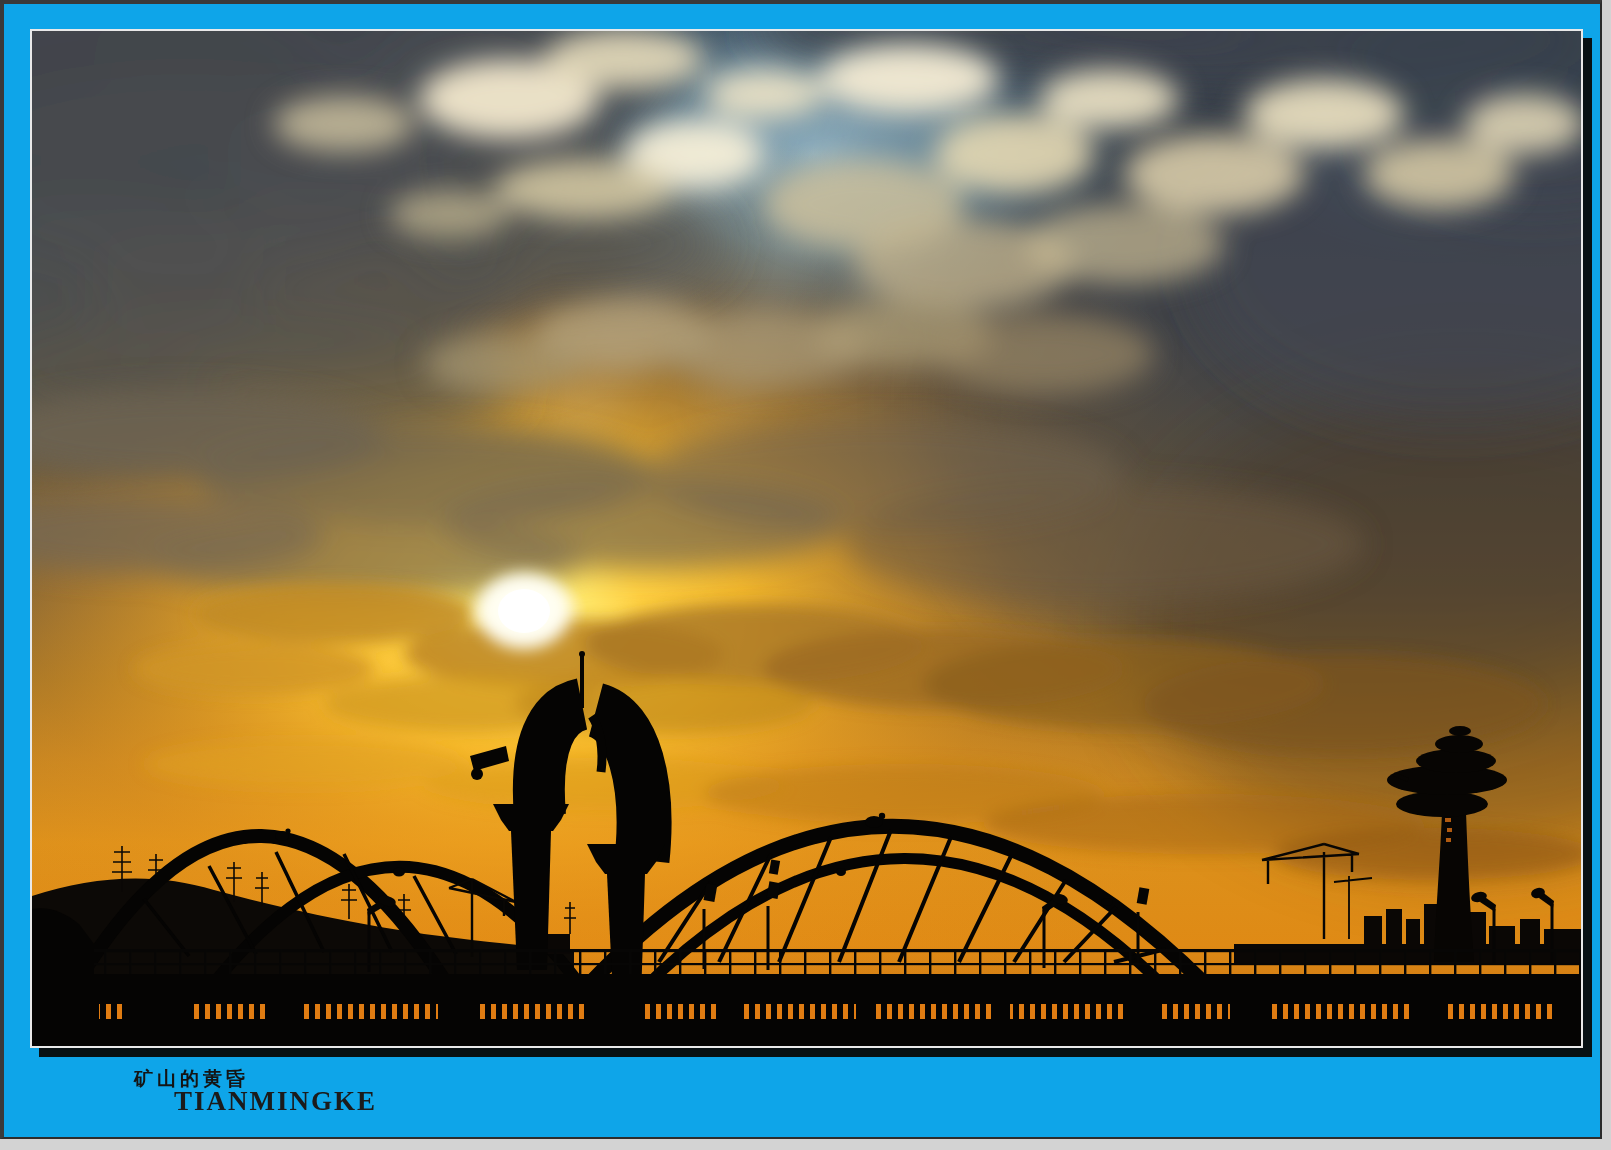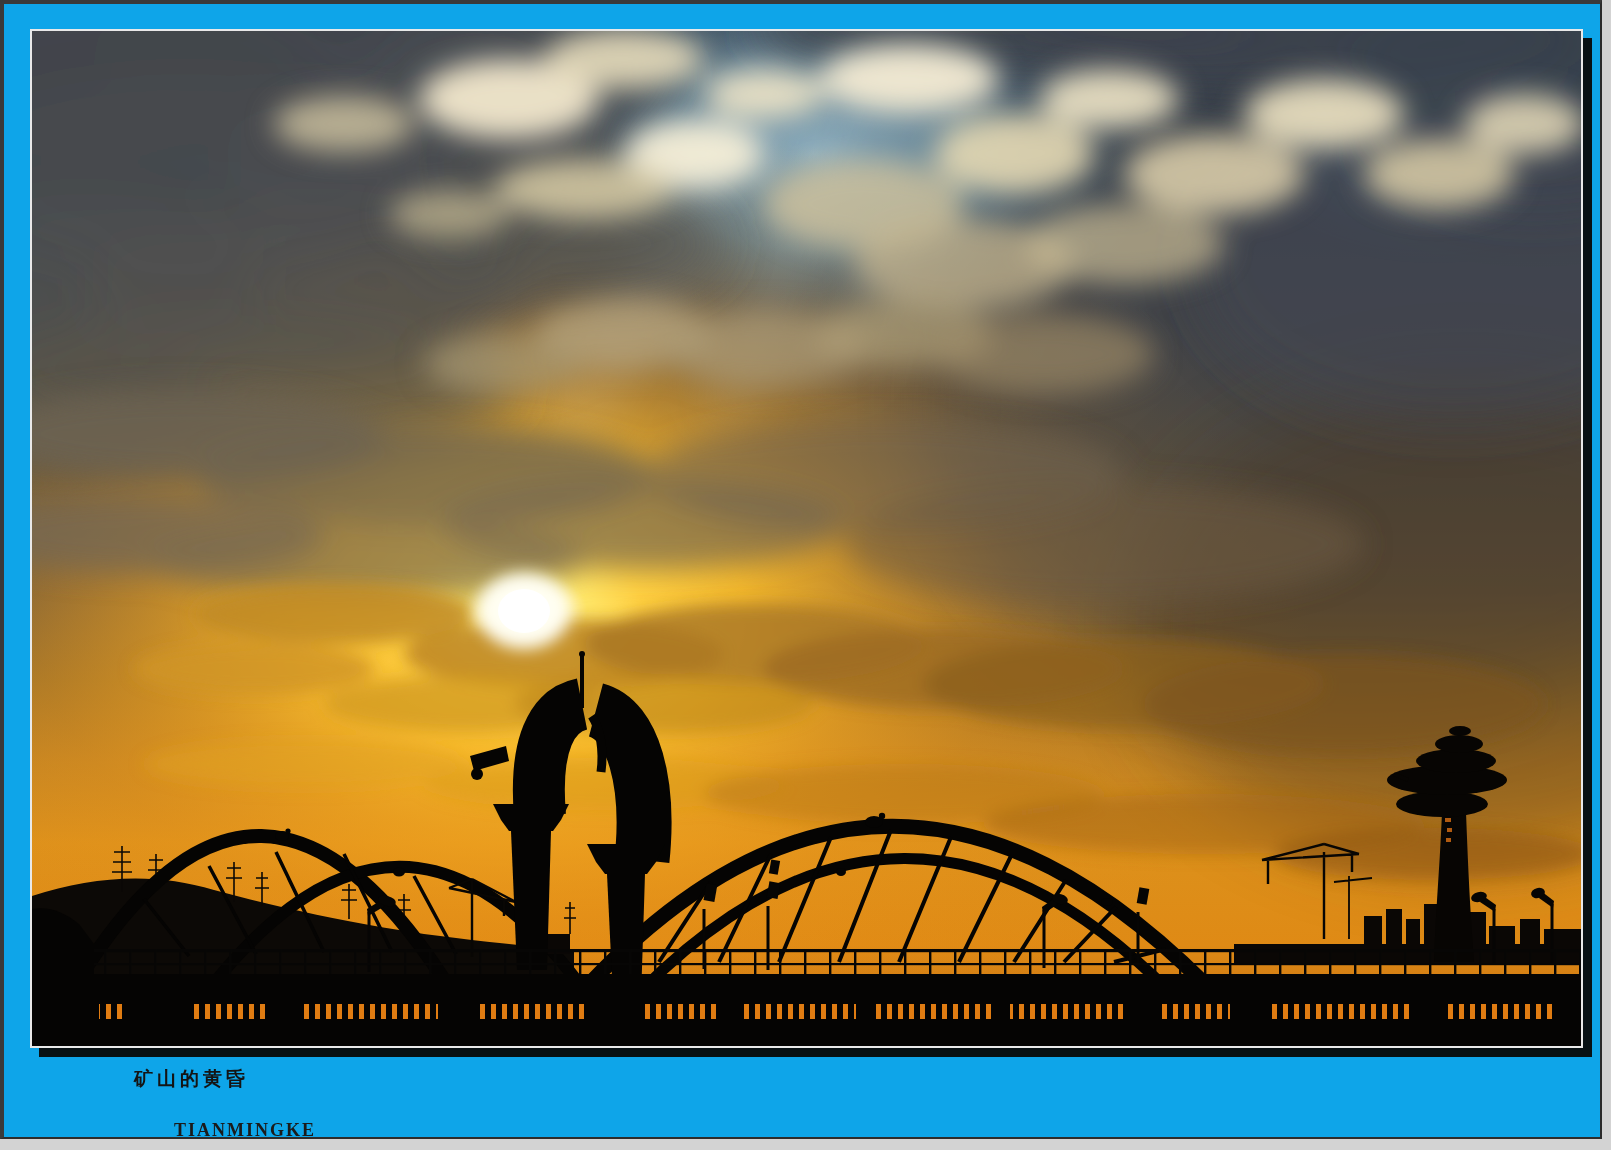--- a/index.html
+++ b/index.html
@@ -28,22 +28,22 @@
     box-shadow:9px 9px 0 rgba(8,8,8,0.95);
   }
   .photo svg{display:block;width:1549px;height:1015px;}
   .caption-title{
     position:absolute;left:130px;top:1062px;
     font-size:19px;font-weight:bold;color:#141414;
     letter-spacing:4px;
     font-family:"DejaVu Sans",sans-serif;
   }
   .caption-author{
-    position:absolute;left:170px;top:1116px;
-    font-size:18px;font-weight:bold;color:#1b1b1b;
+    position:absolute;left:170px;top:1082px;
+    font-size:27px;font-weight:bold;color:#1b1b1b;
     letter-spacing:2px;
     font-family:"Liberation Serif",serif;
   }
 </style>
 </head>
 <body>
 
 <div class="card">
   <div class="photo">
     <svg viewBox="28 27 1549 1015" preserveAspectRatio="none">

